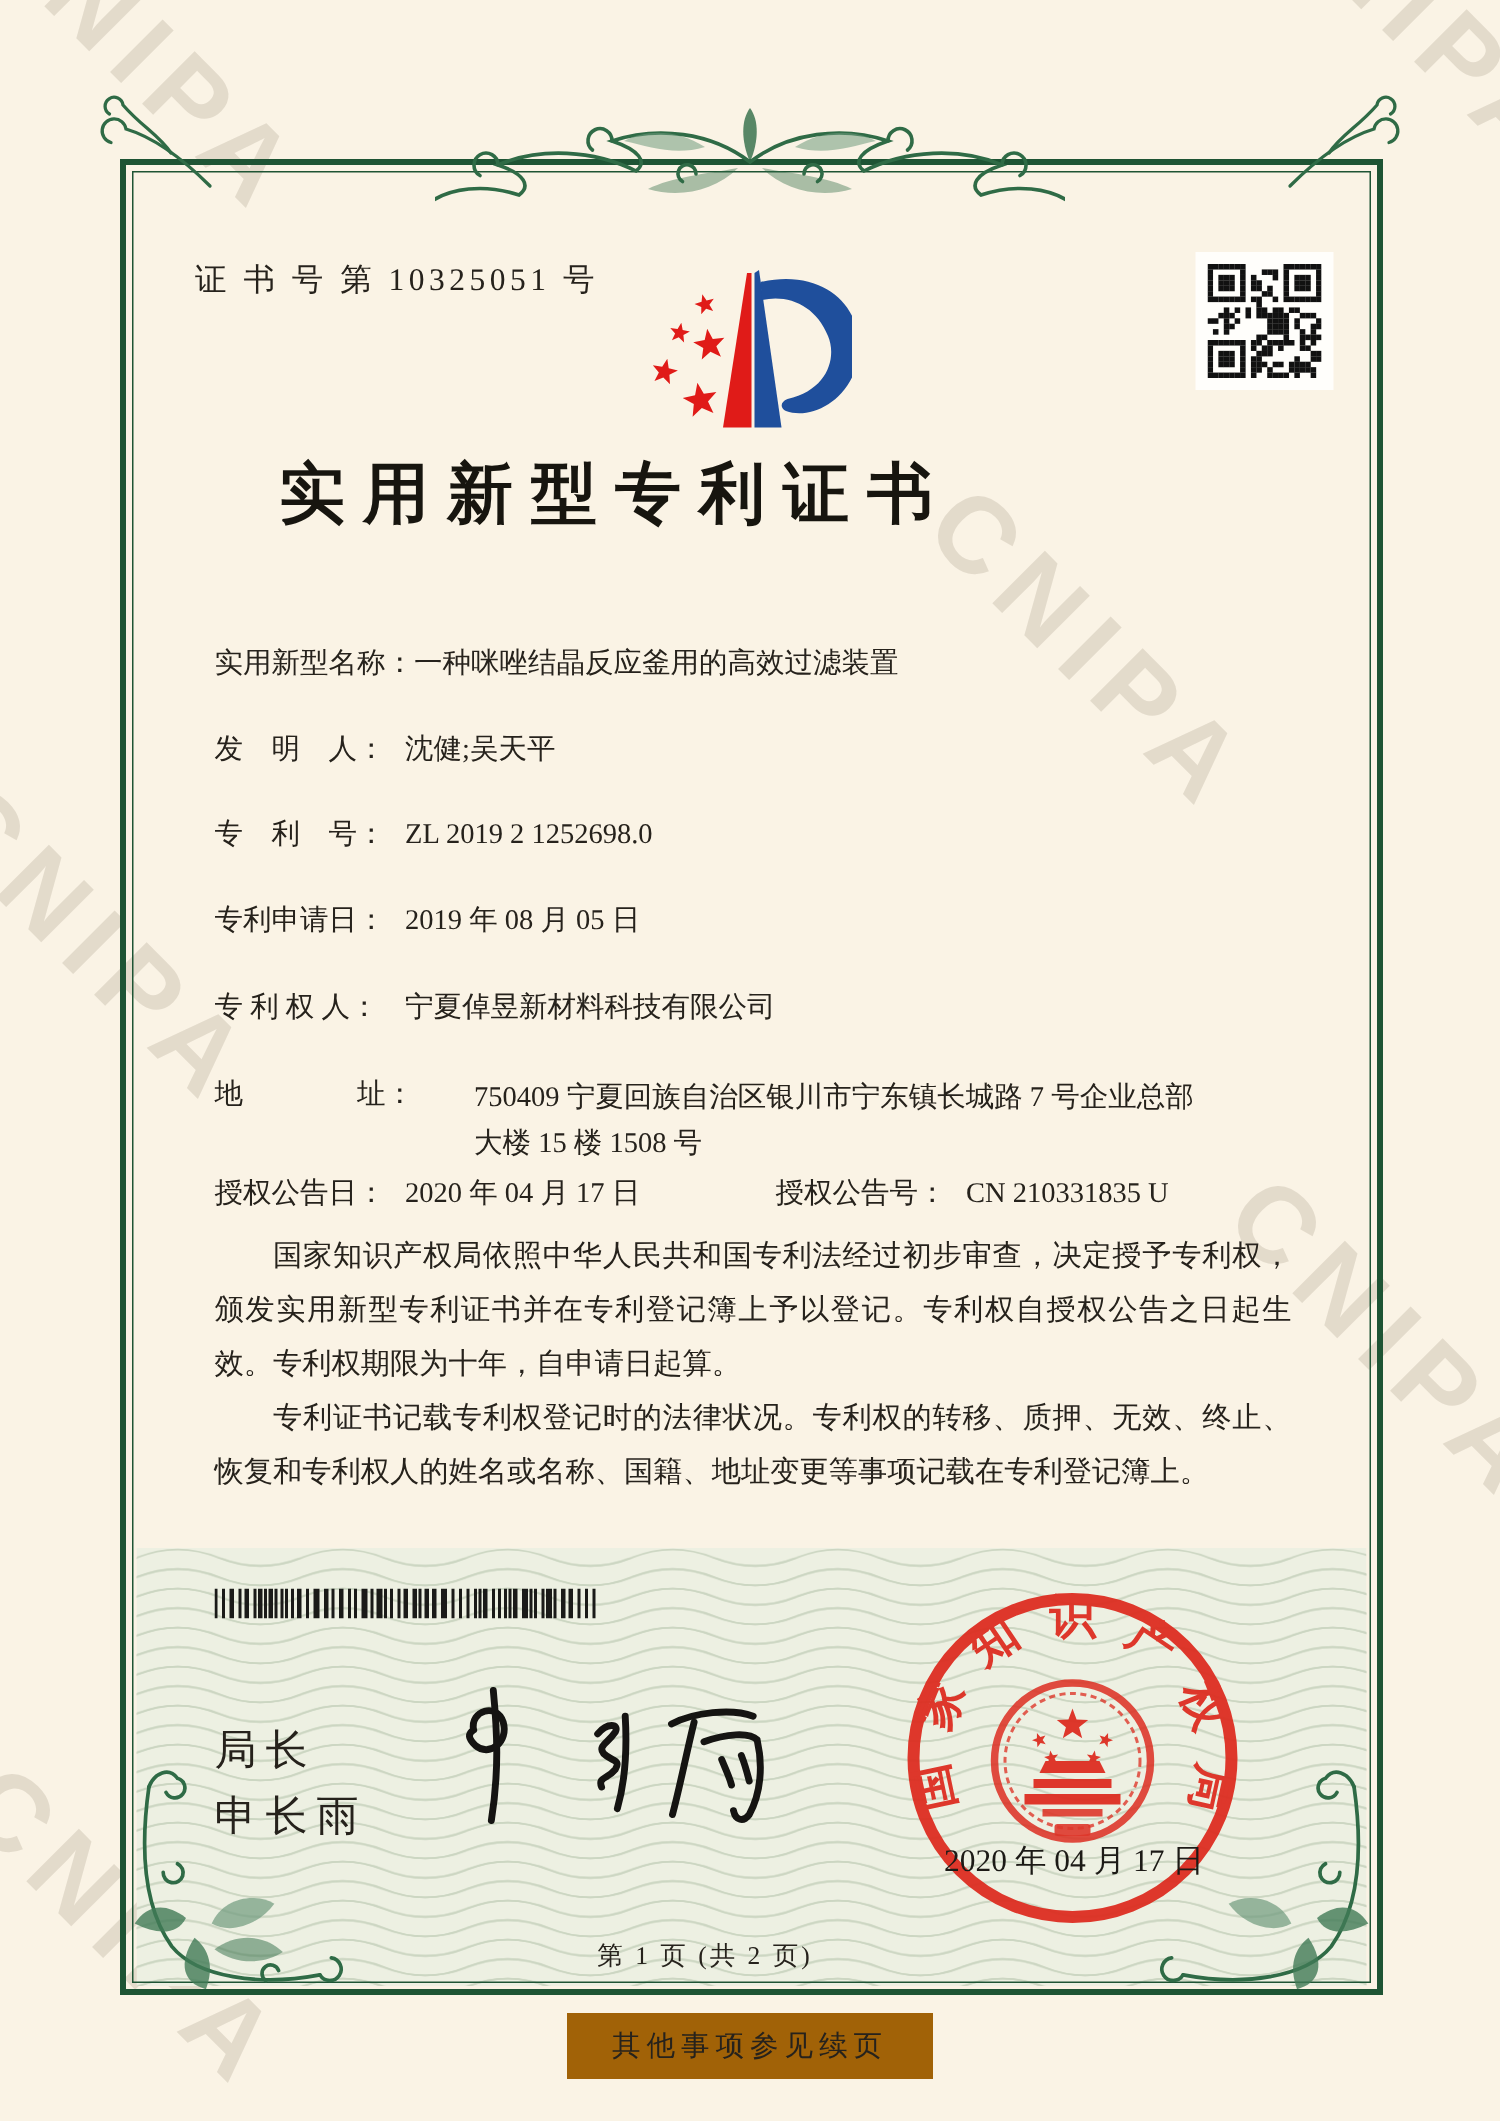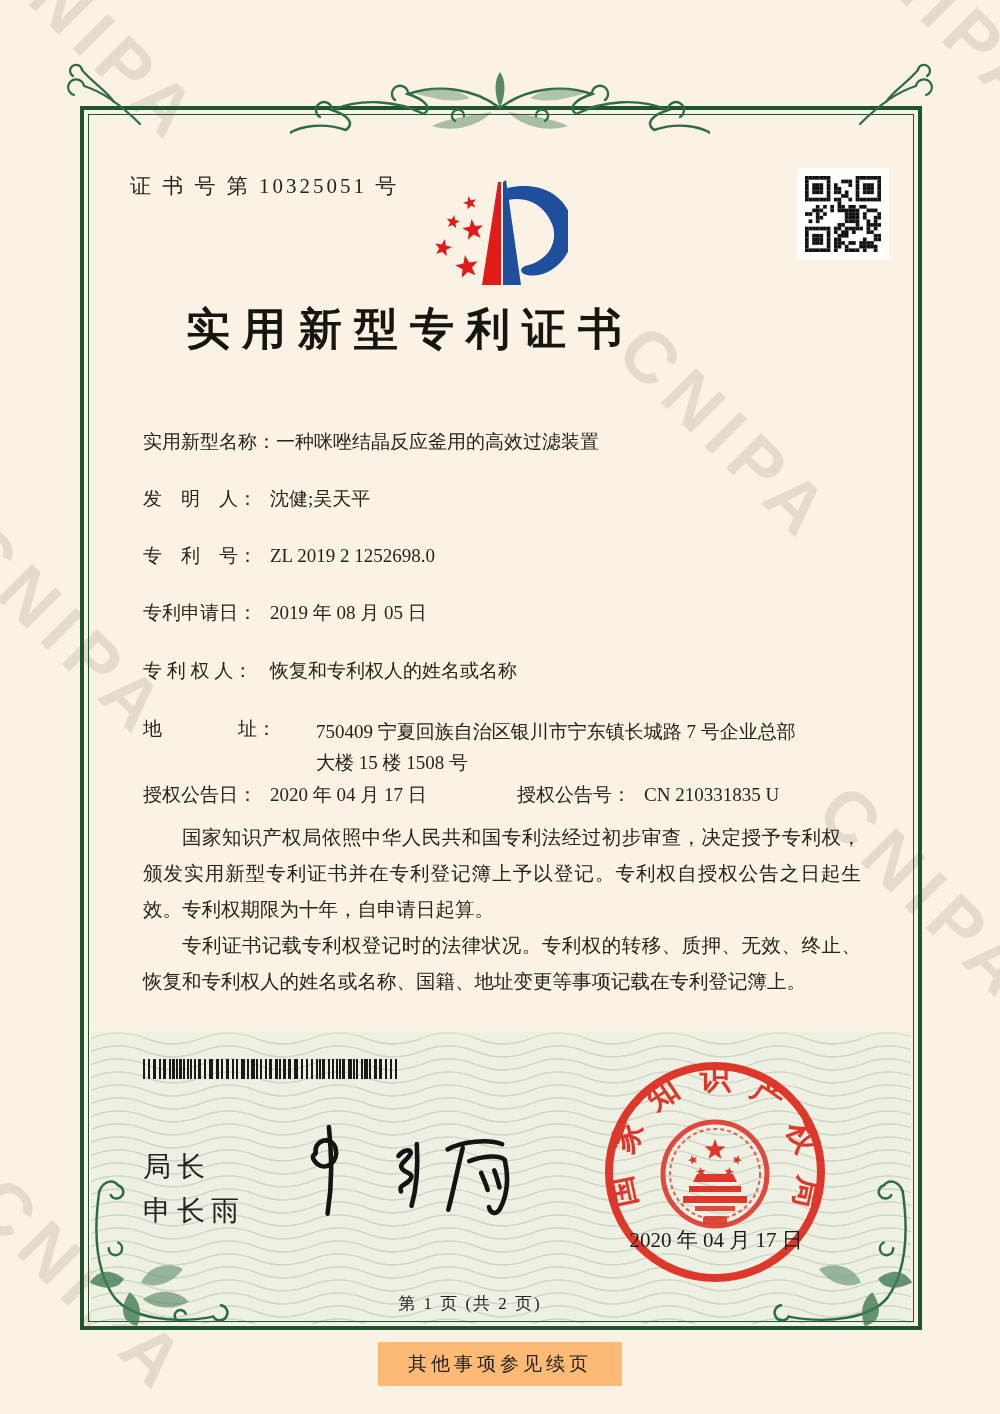--- a/index.html
+++ b/index.html
@@ -58,21 +58,21 @@
     position:absolute;left:596px;top:1226px;width:240px;text-align:center;
     font-size:21px;color:#1c1a16;z-index:5;white-space:nowrap;
   }
   .barcode{position:absolute;left:143px;top:1059px;z-index:3;}
   .page-info{
     position:absolute;left:0;top:1292px;width:940px;text-align:center;
     font-size:17px;z-index:3;letter-spacing:2px;
   }
   .continuation{
     position:absolute;left:50%;top:1342px;transform:translateX(-50%);
-    background:#fdba74;padding:9px 30px;font-size:19px;letter-spacing:4px;z-index:3;
+    background:#a16207;padding:9px 30px;font-size:19px;letter-spacing:4px;z-index:3;
   }
 </style>
 </head>
 <body>
 
 <div class="wm" style="left:-40px;top:-6px;">CNIPA</div>
 <div class="wm" style="left:808px;top:-34px;">CNIPA</div>
 <div class="wm" style="left:592px;top:392px;">CNIPA</div>
 <div class="wm" style="left:-72px;top:588px;">CNIPA</div>
 <div class="wm" style="left:792px;top:852px;">CNIPA</div>
@@ -400,21 +400,21 @@
 <div class="field-row" style="top:486px;">
   <span class="flabel">发　明　人：</span><span class="fvalue">沈健;吴天平</span>
 </div>
 <div class="field-row" style="top:543px;">
   <span class="flabel">专　利　号：</span><span class="fvalue">ZL 2019 2 1252698.0</span>
 </div>
 <div class="field-row" style="top:600px;">
   <span class="flabel">专利申请日：</span><span class="fvalue">2019 年 08 月 05 日</span>
 </div>
 <div class="field-row" style="top:658px;">
-  <span class="flabel">专 利 权 人：</span><span class="fvalue">恢复和专利权人的姓名或名称</span>
+  <span class="flabel">专 利 权 人：</span><span class="fvalue">宁夏倬昱新材料科技有限公司</span>
 </div>
 <div class="field-row" style="top:716px;">
   <span class="flabel">地　　　　址：</span><span class="addr-lines"><div>750409 宁夏回族自治区银川市宁东镇长城路 7 号企业总部</div><div>大楼 15 楼 1508 号</div></span>
 </div>
 <div class="field-row" style="top:782px;">
   <span class="flabel">授权公告日：</span><span class="fvalue">2020 年 04 月 17 日</span>
 </div>
 <div class="field-row" style="left:517px;top:782px;">
   <span class="flabel">授权公告号：</span><span class="fvalue">CN 210331835 U</span>
 </div>

